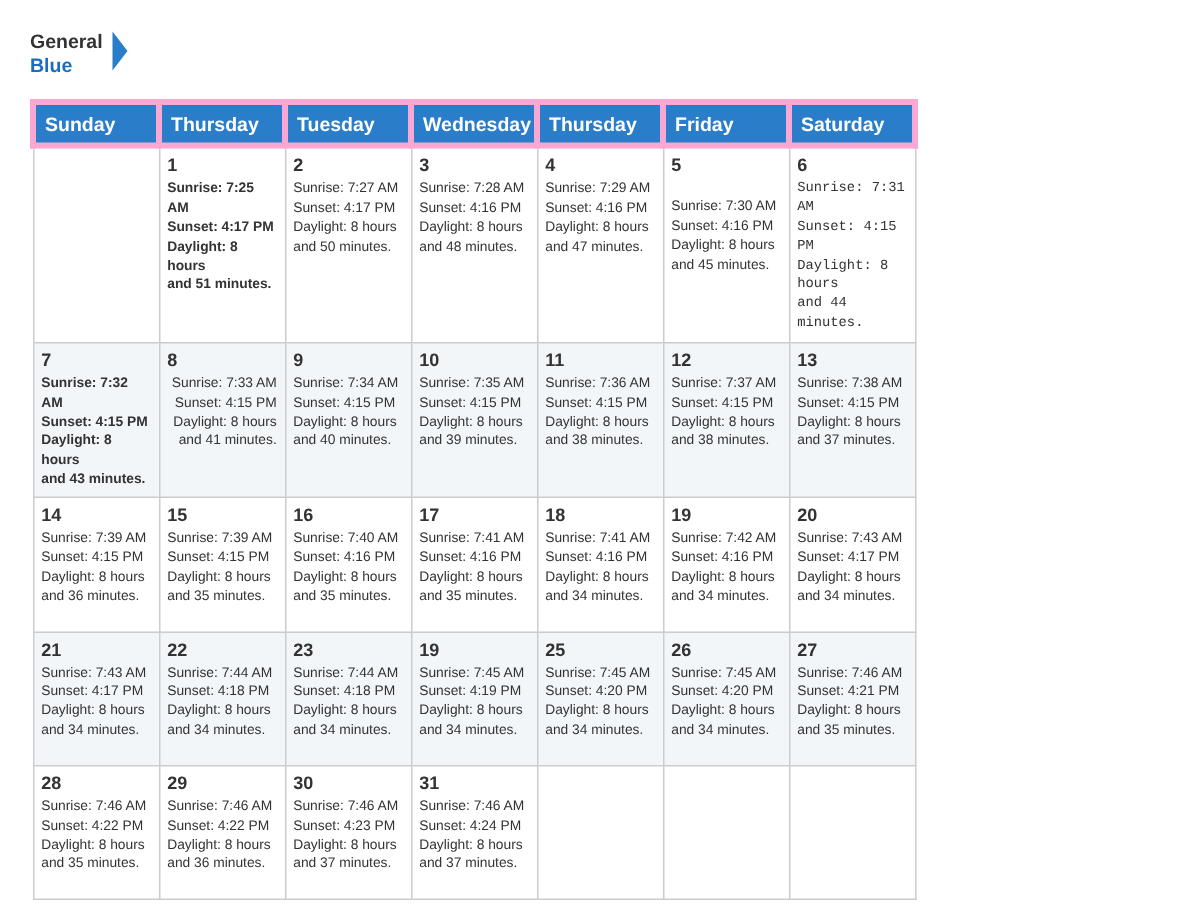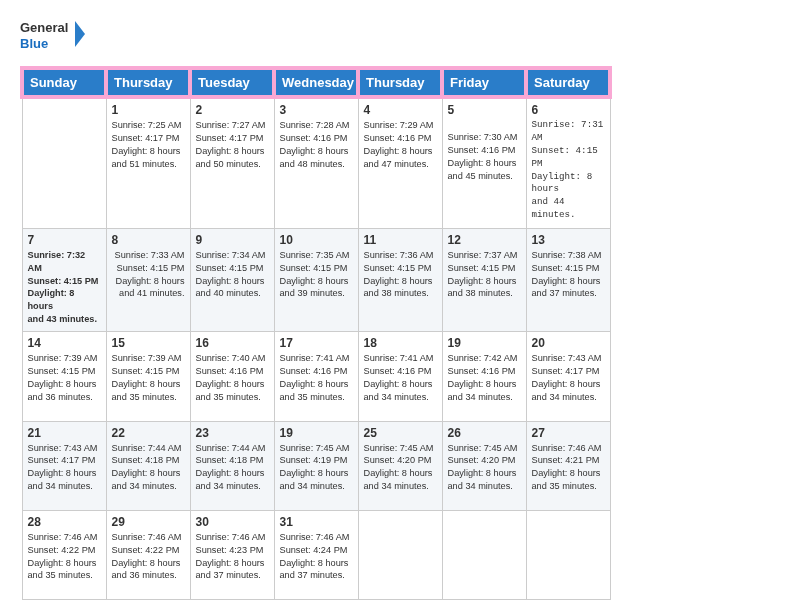--- a/index.html
+++ b/index.html
@@ -113,21 +113,21 @@
           <th>Thursday</th>
           <th>Friday</th>
           <th>Saturday</th>
         </tr>
     </thead>
     <tbody id="calendar-body">
     <tr class="row-white">
           <td class="empty"></td>
           <td>
             <span class="day-num">1</span>
-            <div class="day-info" style="white-space: pre-line;">Sunrise: 7:25 AM
+            <div class="day-info" style="white-space: pre-line; font-weight: bold;">Sunrise: 7:25 AM
 Sunset: 4:17 PM
 Daylight: 8 hours
 and 51 minutes.</div>
           </td>
           <td>
             <span class="day-num">2</span>
             <div class="day-info" style="white-space: pre-line;">Sunrise: 7:27 AM
 Sunset: 4:17 PM
 Daylight: 8 hours
 and 50 minutes.</div>

